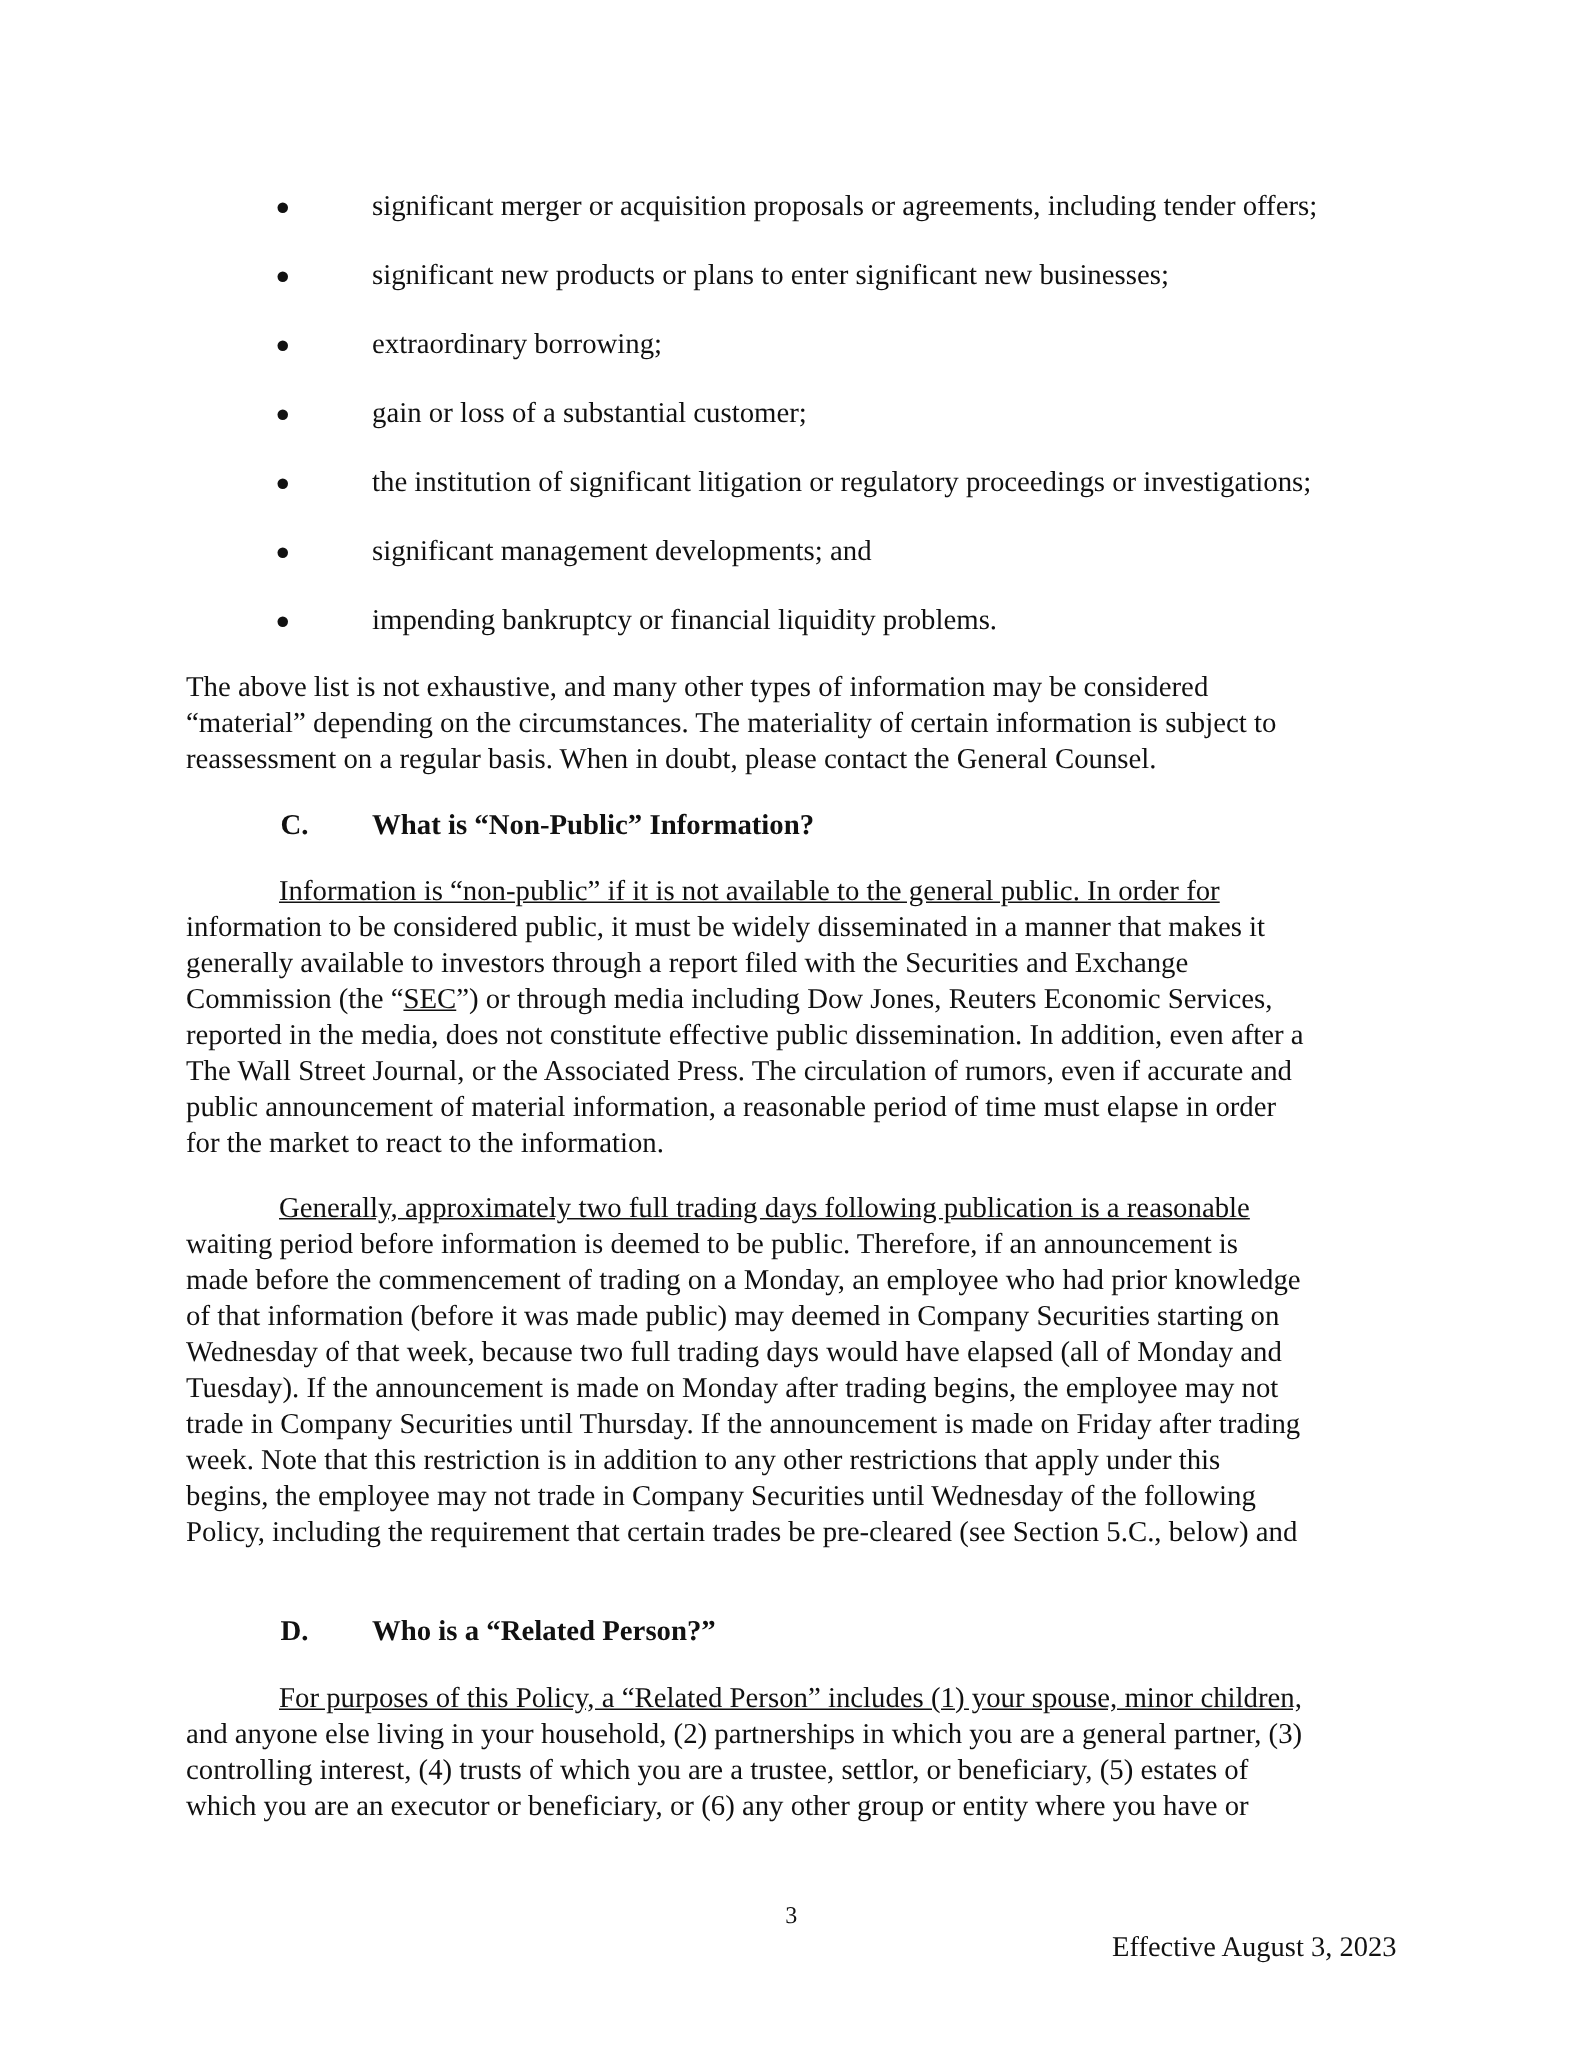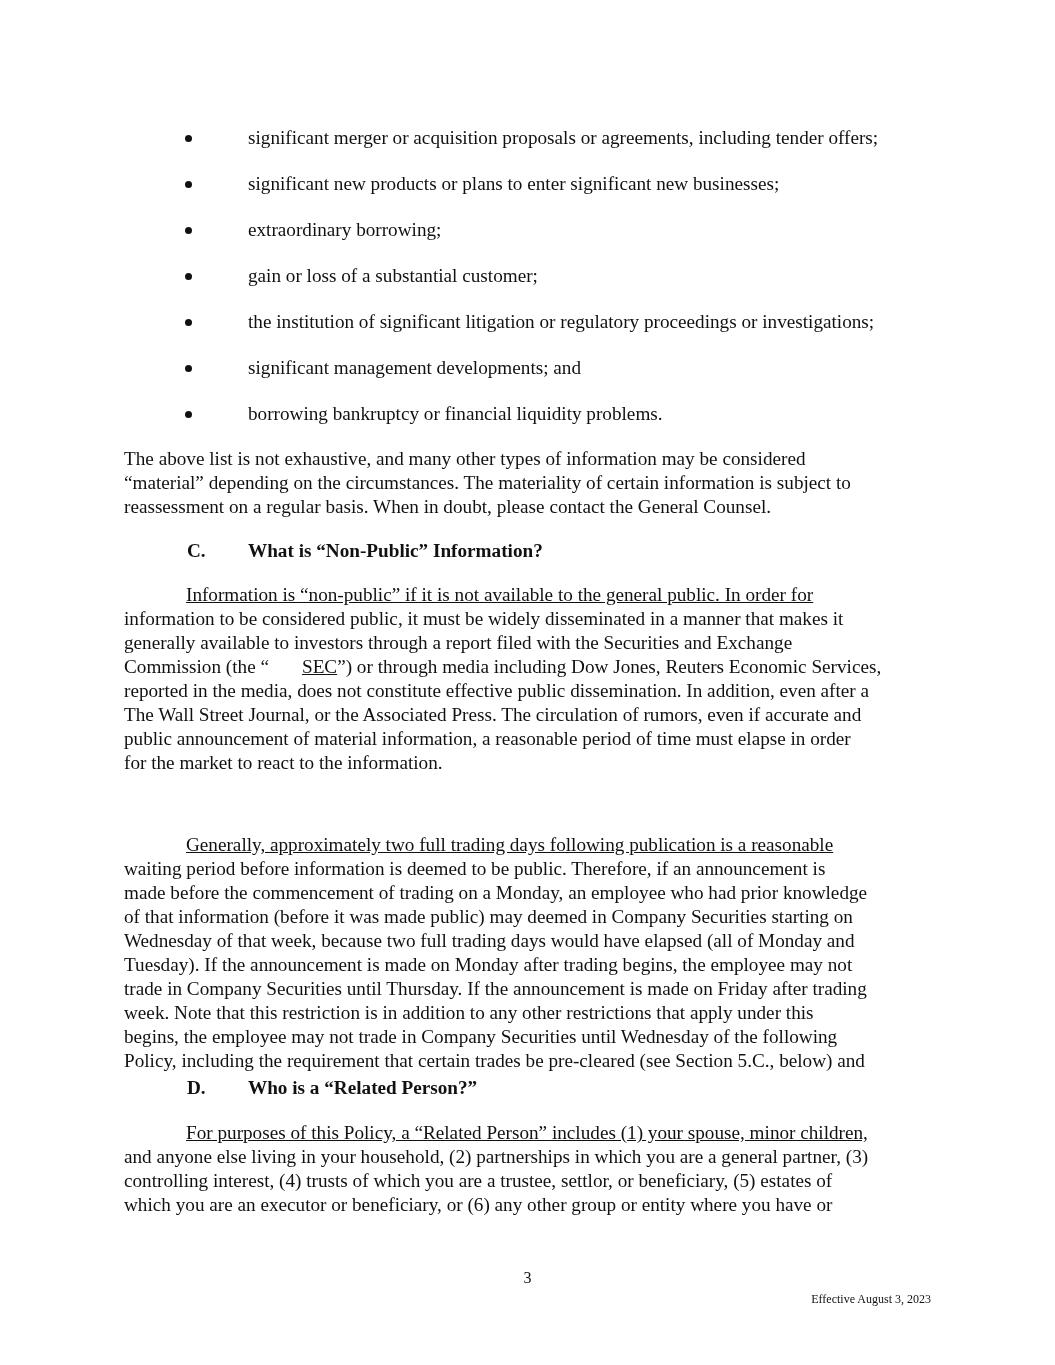--- a/index.html
+++ b/index.html
@@ -15,23 +15,23 @@
     position: absolute; left: 185px; top: 9px; width: 7px; height: 7px;
     border-radius: 50%; background: #111;
   }
   .bullet-text { position: absolute; left: 248px; top: 0; white-space: nowrap; }
   .block { position: absolute; left: 124px; width: 820px; }
   .line { display: block; white-space: nowrap; height: 24px; }
   .heading { position: absolute; font-weight: bold; white-space: nowrap; }
   .heading .letter { position: absolute; left: 187px; }
   .heading .title { position: absolute; left: 248px; }
   .indent { padding-left: 62px; text-decoration: underline; }
-  .underline { text-decoration: underline; margin-left: 33px; }
+  .underline { text-decoration: underline; }
   .page-number { position: absolute; left: 0; width: 1055px; text-align: center; top: 1266px; font-size: 16px; }
-  .footer-effective { position: absolute; right: 124px; top: 1287px; font-size: 12px; white-space: nowrap; text-align: center; }
+  .footer-effective { position: absolute; right: 124px; top: 1287px; font-size: 19px; white-space: nowrap; text-align: center; }
 </style>
 </head>
 <body>
 
 <div class="page">
 
   <div class="bullet-list">
     <div class="bullet-item">
       <span class="bullet-dot"></span>
       <span class="bullet-text">significant merger or acquisition proposals or agreements, including tender offers;</span>
@@ -51,21 +51,21 @@
     <div class="bullet-item">
       <span class="bullet-dot"></span>
       <span class="bullet-text">the institution of significant litigation or regulatory proceedings or investigations;</span>
     </div>
     <div class="bullet-item">
       <span class="bullet-dot"></span>
       <span class="bullet-text">significant management developments; and</span>
     </div>
     <div class="bullet-item">
       <span class="bullet-dot"></span>
-      <span class="bullet-text">borrowing bankruptcy or financial liquidity problems.</span>
+      <span class="bullet-text">impending bankruptcy or financial liquidity problems.</span>
     </div>
   </div>
 
   <div class="block" style="top:447px;">
     <span class="line">The above list is not exhaustive, and many other types of information may be considered</span>
     <span class="line">“material” depending on the circumstances.  The materiality of certain information is subject to</span>
     <span class="line">reassessment on a regular basis.  When in doubt, please contact the General Counsel.</span>
   </div>
 
   <div class="heading" style="top:539px;left:0;width:1055px;height:24px;">
@@ -77,21 +77,21 @@
     <span class="line indent">Information is “non-public” if it is not available to the general public.  In order for</span>
     <span class="line">information to be considered public, it must be widely disseminated in a manner that makes it</span>
     <span class="line">generally available to investors through a report filed with the Securities and Exchange</span>
     <span class="line"><span>Commission (the “</span><span class="underline">SEC</span><span>”) or through media including Dow Jones, Reuters Economic Services,</span></span>
     <span class="line">reported in the media, does not constitute effective public dissemination.  In addition, even after a</span>
     <span class="line">The Wall Street Journal, or the Associated Press.  The circulation of rumors, even if accurate and</span>
     <span class="line">public announcement of material information, a reasonable period of time must elapse in order</span>
     <span class="line">for the market to react to the information.</span>
   </div>
 
-  <div class="block" style="top:794px;margin-top:39px;">
+  <div class="block" style="top:794px;">
     <span class="line indent">Generally, approximately two full trading days following publication is a reasonable</span>
     <span class="line">waiting period before information is deemed to be public.  Therefore, if an announcement is</span>
     <span class="line">made before the commencement of trading on a Monday, an employee who had prior knowledge</span>
     <span class="line">of that information (before it was made public) may deemed in Company Securities starting on</span>
     <span class="line">Wednesday of that week, because two full trading days would have elapsed (all of Monday and</span>
     <span class="line">Tuesday).  If the announcement is made on Monday after trading begins, the employee may not</span>
     <span class="line">trade in Company Securities until Thursday.  If the announcement is made on Friday after trading</span>
     <span class="line">week.  Note that this restriction is in addition to any other restrictions that apply under this</span>
     <span class="line">begins, the employee may not trade in Company Securities until Wednesday of the following</span>
     <span class="line">Policy, including the requirement that certain trades be pre-cleared (see Section 5.C., below) and</span>

